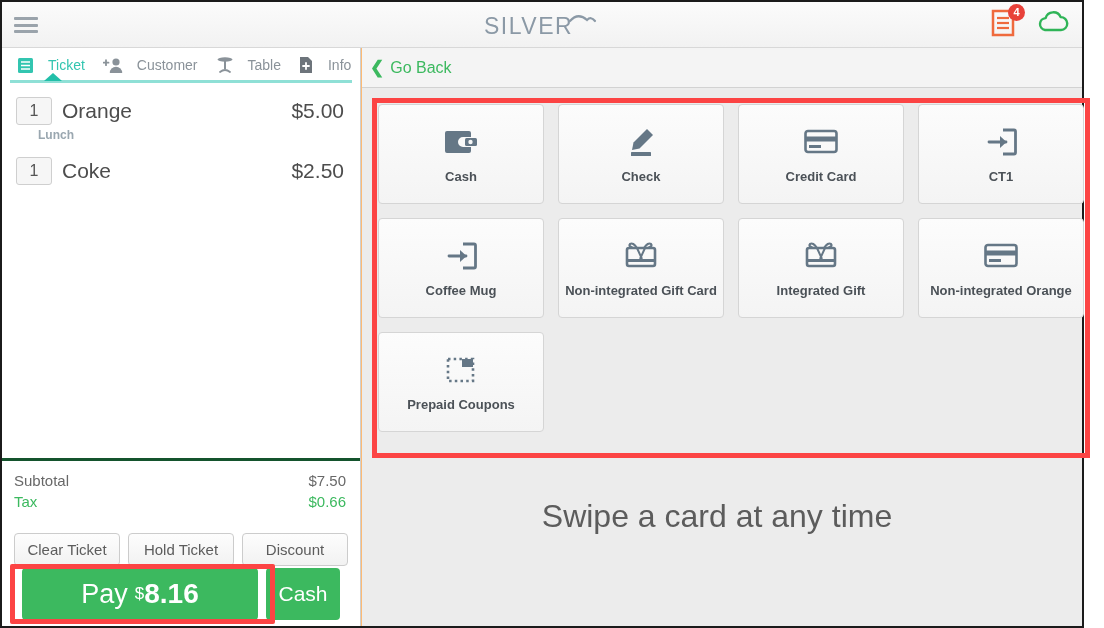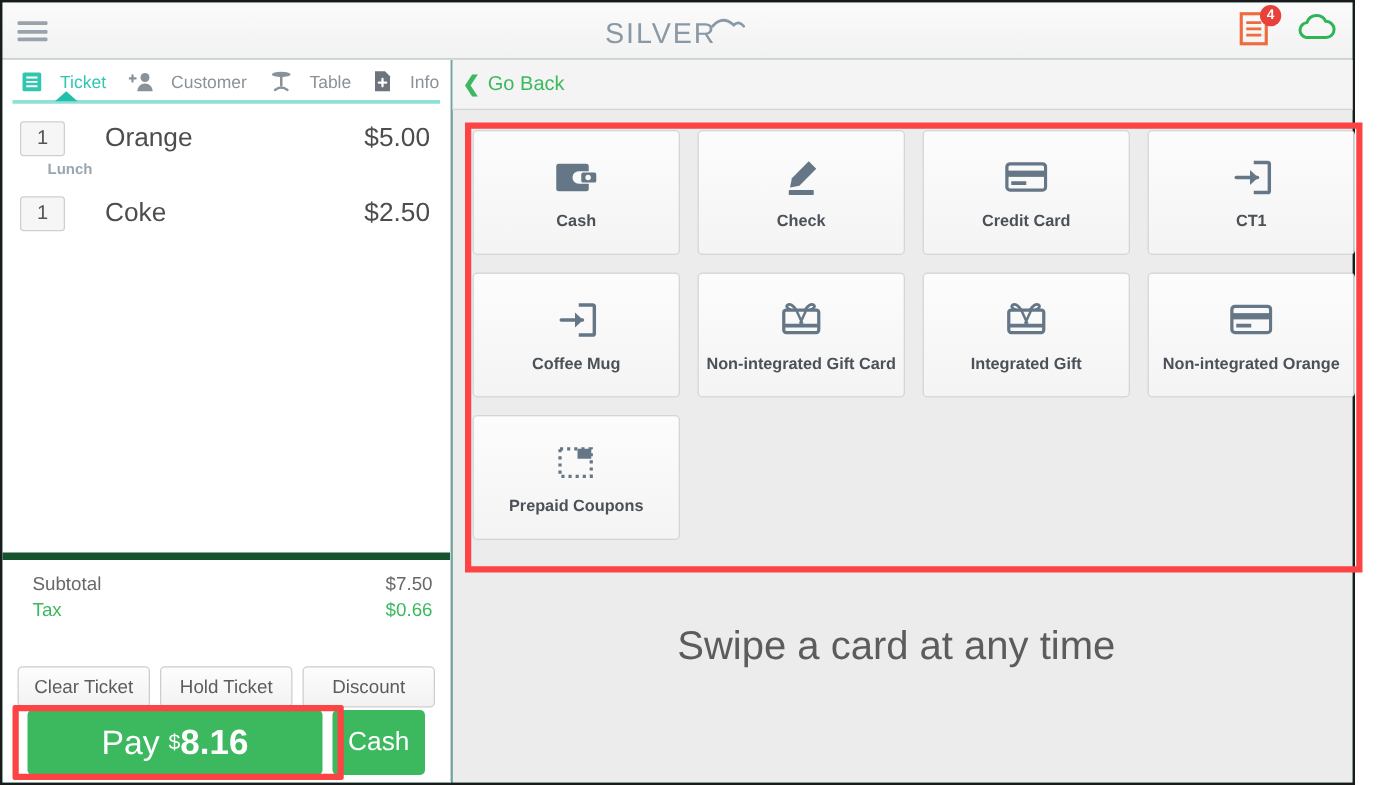--- a/index.html
+++ b/index.html
@@ -6,21 +6,21 @@
   html, body {
     width: 1104px; height: 628px;
     font-family: "Liberation Sans", sans-serif;
     background: #ffffff;
     overflow: hidden;
   }
   .app {
     position: relative;
     width: 1084px; height: 628px;
     border: 2px solid #1b1b1b;
-    background: #0f766e;
+    background: #fdba74;
   }
 
   
   .topbar {
     position: absolute; left: 0; top: 0; right: 0; height: 46px;
     background: linear-gradient(#fbfbfb, #f2f2f2);
     border-bottom: 1px solid #d8d8d8;
   }
   .hamburger {
     position: absolute; left: 12px; top: 13px;
@@ -84,33 +84,33 @@
     display: flex; align-items: center;
     padding: 9px 16px 2px 14px;
   }
   .qty {
     width: 36px; height: 28px; flex: none;
     border: 1px solid #cfcfcf; border-radius: 3px;
     background: #f6f6f6; color: #555;
     font-size: 16px; line-height: 26px; text-align: center;
   }
   .item-name {
-    flex: 1; margin-left: 32px;
+    flex: 1; margin-left: 10px;
     font-size: 21px; color: #4d4d4d;
   }
   .item-price { font-size: 21px; color: #4d4d4d; }
   .item-mod {
     padding: 1px 16px 6px 36px;
     font-size: 12px; font-weight: bold; color: #9aa7b0;
   }
 
   .totals {
-    position: absolute; left: 0; right: 0; bottom: 121px;
-    border-top: 6px solid #14532d;
-    padding: 9px 14px 6px 24px;
+    position: absolute; left: 0; right: 0; bottom: 108px;
+    border-top: 3px solid #14532d;
+    padding: 9px 14px 6px 12px;
   }
   .trow {
     display: flex; justify-content: space-between;
     font-size: 15px; color: #686868; padding: 2px 0;
   }
   .trow.tax, .trow.tax span { color: #3cb95f; }
 
   .smallbtns {
     position: absolute; left: 0; right: 0; bottom: 60px;
     display: flex; gap: 8px; padding: 0 12px;

